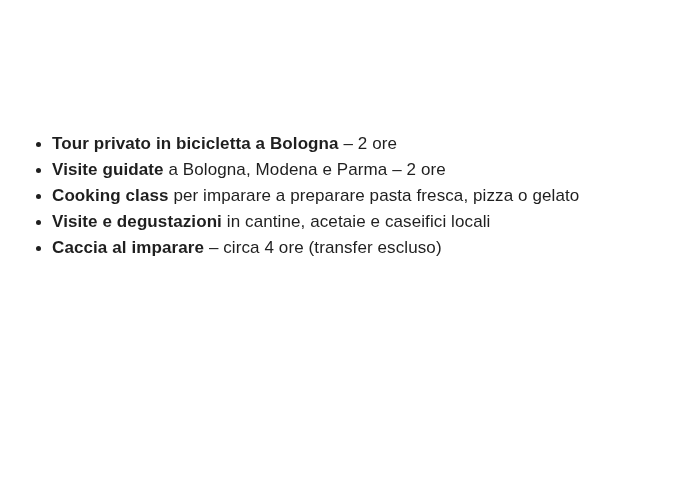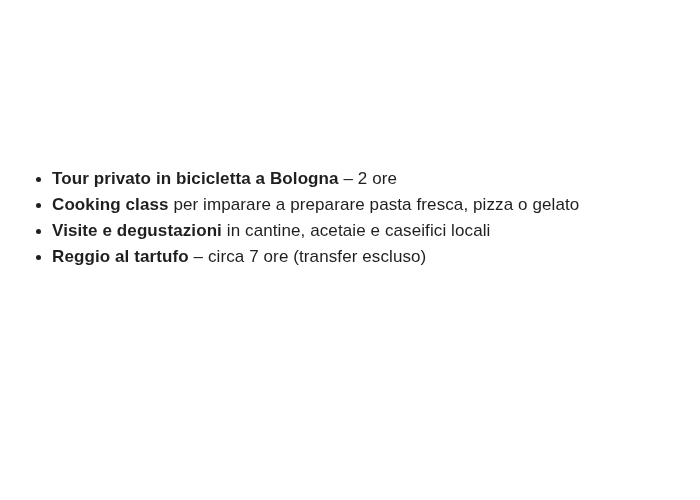--- a/index.html
+++ b/index.html
@@ -12,21 +12,20 @@
     background: #ffffff;
     overflow: hidden;
     position: relative;
     font-family: "Liberation Sans", "DejaVu Sans", sans-serif;
   }
   .tour-list-wrap {
     position: absolute;
     left: 35px;
     top: 131px;
     width: 655px;
-    margin-top: 35px;
   }
   ul.tour-list {
     list-style: none;
     margin: 0;
     padding: 0;
   }
   ul.tour-list li {
     position: relative;
     padding-left: 17px;
     font-size: 17px;
@@ -50,22 +49,25 @@
 </style>
 </head>
 <body>
 
 <div class="tour-list-wrap">
   <ul class="tour-list">
     <li>
       <span class="bullet-dot"></span><span class="lead">Tour privato in bicicletta a Bologna</span><span> – 2 ore</span>
     </li>
     <li>
+      <span class="bullet-dot"></span><span class="lead">Visite guidate</span><span> a Bologna, Modena e Parma – 2 ore</span>
+    </li>
+    <li>
       <span class="bullet-dot"></span><span class="lead">Cooking class</span><span> per imparare a preparare pasta fresca, pizza o gelato</span>
     </li>
     <li>
       <span class="bullet-dot"></span><span class="lead">Visite e degustazioni</span><span> in cantine, acetaie e caseifici locali</span>
     </li>
     <li>
-      <span class="bullet-dot"></span><span class="lead">Reggio al tartufo</span><span> – circa 7 ore (transfer escluso)</span>
+      <span class="bullet-dot"></span><span class="lead">Caccia al imparare</span><span> – circa 4 ore (transfer escluso)</span>
     </li>
   </ul>
 </div>
 
 </body></html>

